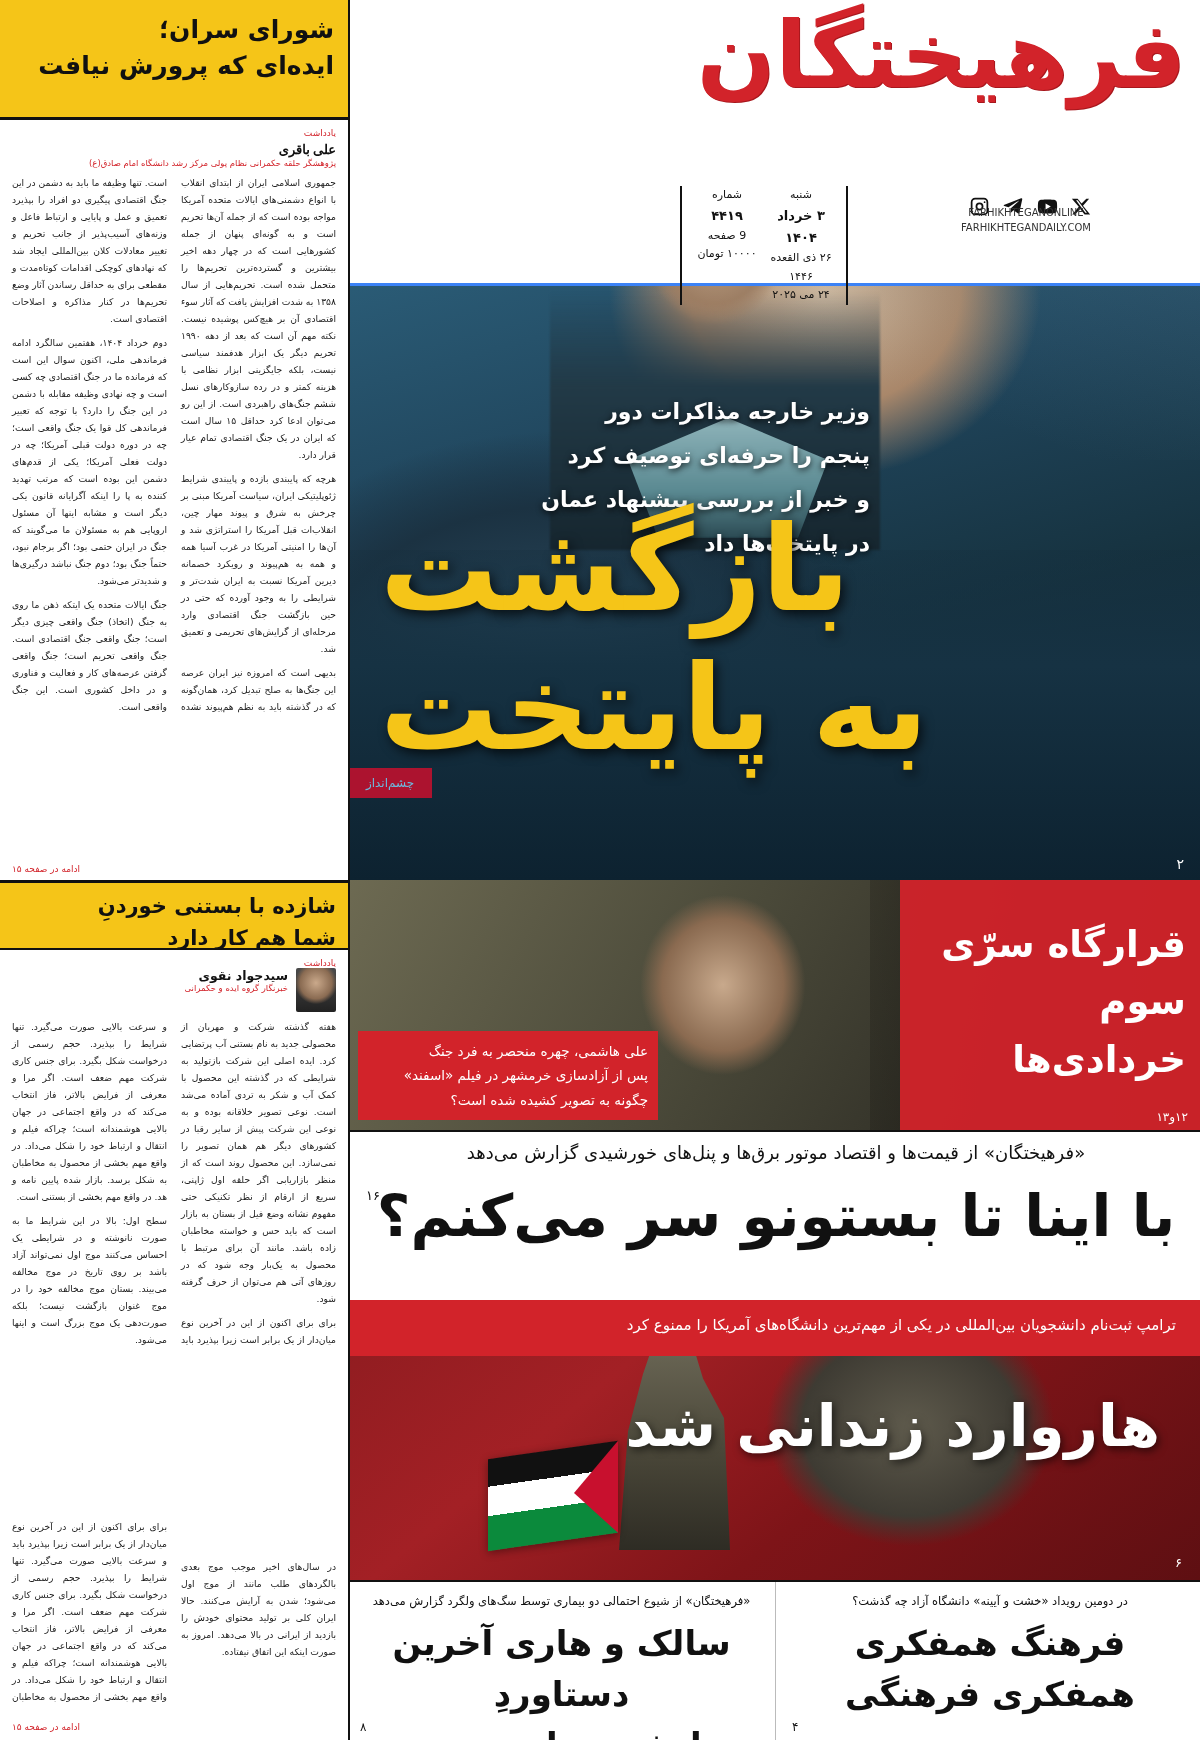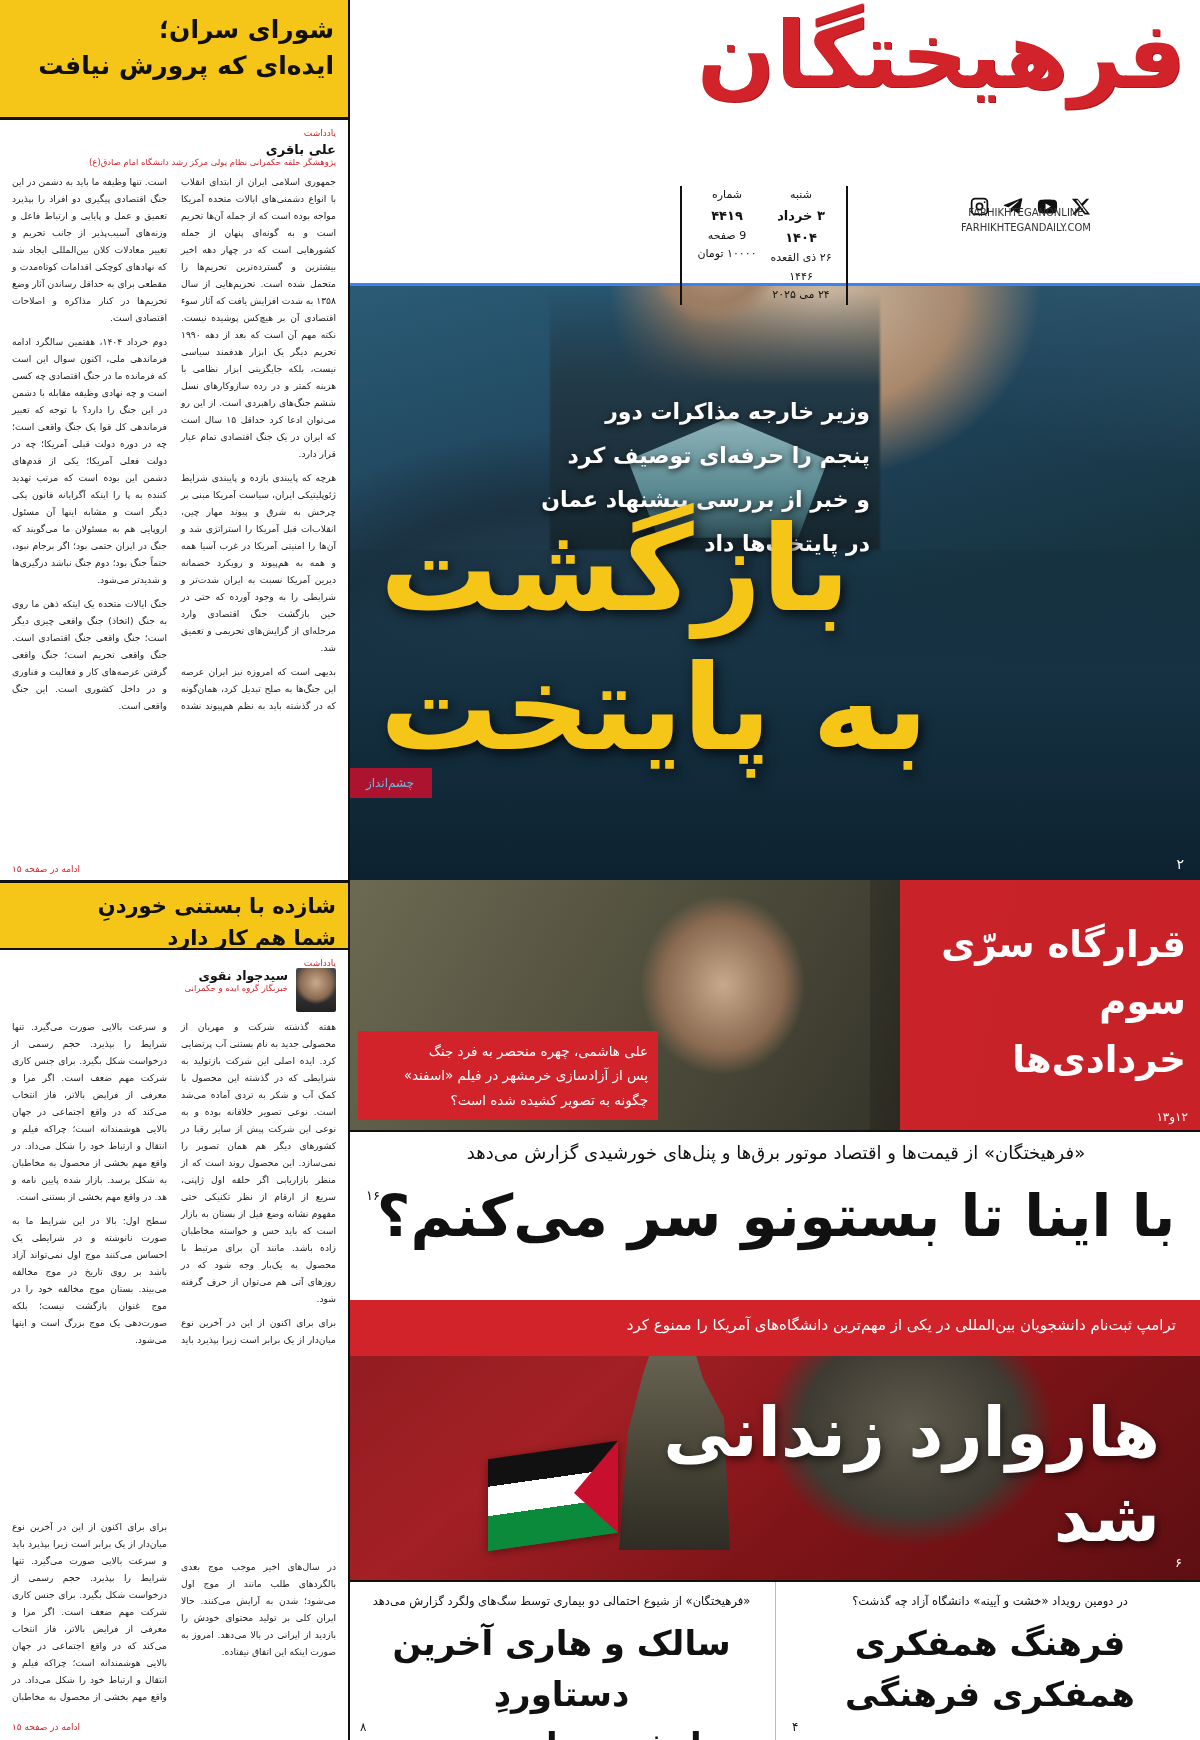--- a/index.html
+++ b/index.html
@@ -52,21 +52,21 @@
     font-size: 25px; font-weight: bold; color: #111; line-height: 1.45;
     text-align: right; direction: rtl;
   }
 
   
   .op-col {
     position: absolute; top: 120px; left: 0; width: 348px; height: 760px;
     padding: 8px 12px 0 12px; background:#fff;
   }
   .op-tag { font-size: 9px; color: #d2232a; text-align: right; margin-bottom: 4px; }
-  .op-author { font-size: 13px; font-weight: bold; color:#111; text-align: right; }
+  .op-author { font-size: 13px; font-weight: bold; color:#111; text-align: right; font-family: Liberation Serif, serif; }
   .op-role { font-size: 8.5px; color: #d2232a; text-align: right; margin-bottom: 6px; }
   .op-body {
     font-size: 9.2px; line-height: 1.85; color: #1a1a1a; text-align: justify;
     direction: rtl; columns: 2; column-gap: 14px; height: 700px;
   }
   .op-body p { margin-bottom: 7px; }
   .op-more { position: absolute; bottom: 6px; left: 12px; font-size: 9px; color: #d2232a; }
 
   
   .hero {
@@ -224,21 +224,21 @@
   }
   .story4-red-strip {
     position: absolute; top: 0; right: 0; width: 852px; height: 56px; background: #d2232a;
   }
   .story4-kicker {
     position: absolute; top: 16px; right: 24px; width: 800px; text-align: right; direction: rtl;
     font-size: 15px; color: #fff;
   }
   .story4-title {
     position: absolute; top: 90px; right: 40px; width: 560px; direction: rtl;
-    font-size: 68px; font-weight: bold; color: #fff; line-height: 1.25;
+    font-size: 58px; font-weight: bold; color: #fff; line-height: 1.25;
     text-shadow: 2px 3px 8px rgba(0,0,0,.6);
   }
   .story4-page { position: absolute; bottom: 10px; right: 18px; color:#fff; font-size: 13px; }
 
   
   .bottom { position: absolute; top: 1580px; right: 0; width: 852px; height: 160px; border-top: 2px solid #111; background:#fff; }
   .b-col { position: absolute; top: 0; height: 160px; padding: 12px 14px; }
   .b-col.right { right: 0; width: 420px; }
   .b-col.left { right: 424px; width: 428px; border-right: 1px solid #bbb; }
   .b-kicker { font-size: 11.5px; color: #111; text-align: center; direction: rtl; margin-bottom: 10px; }

